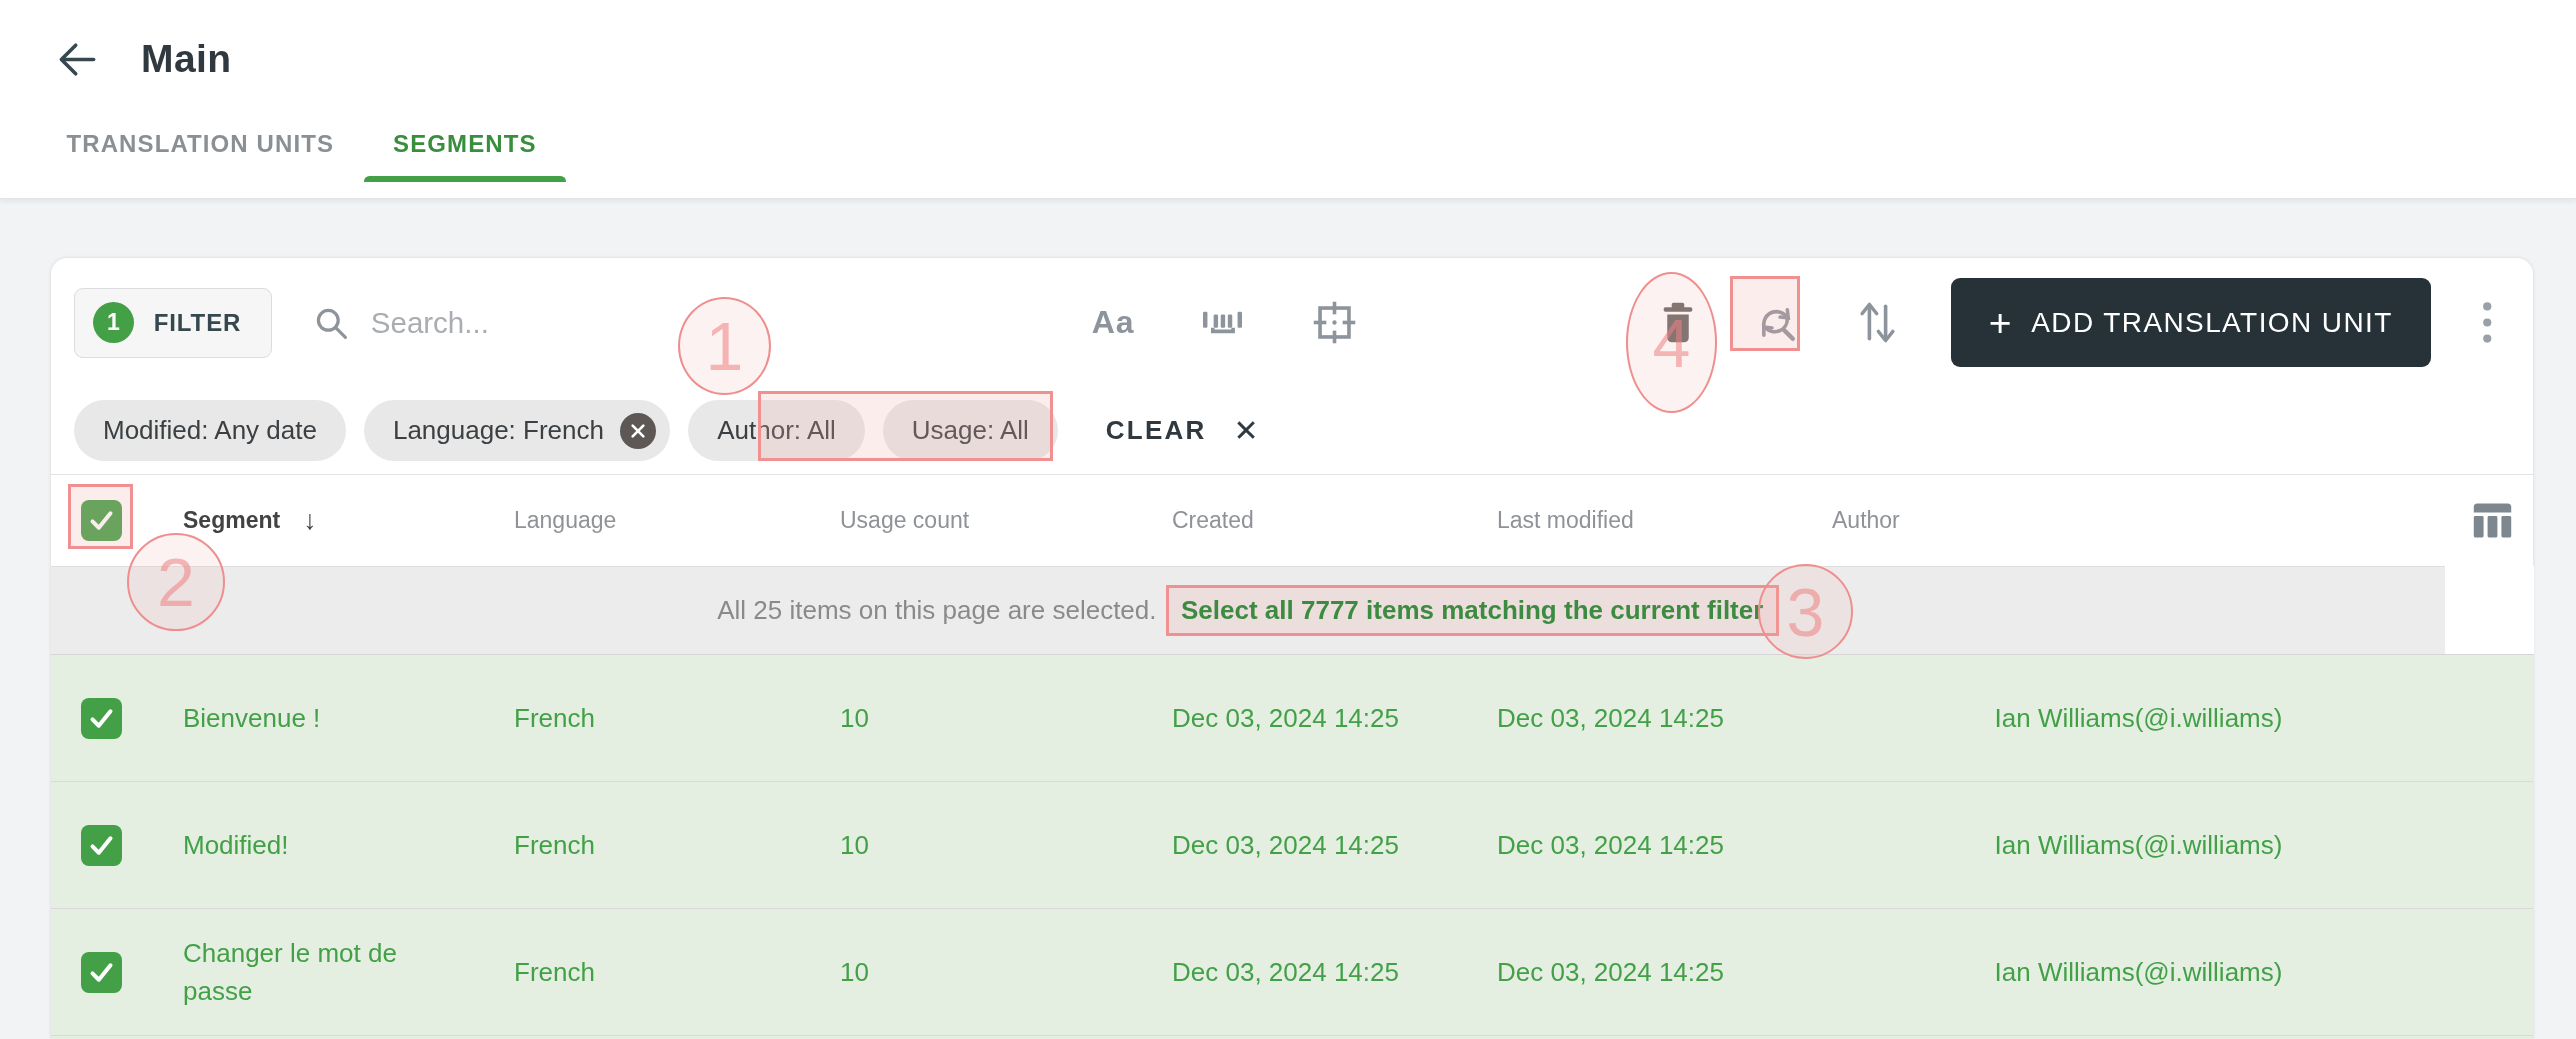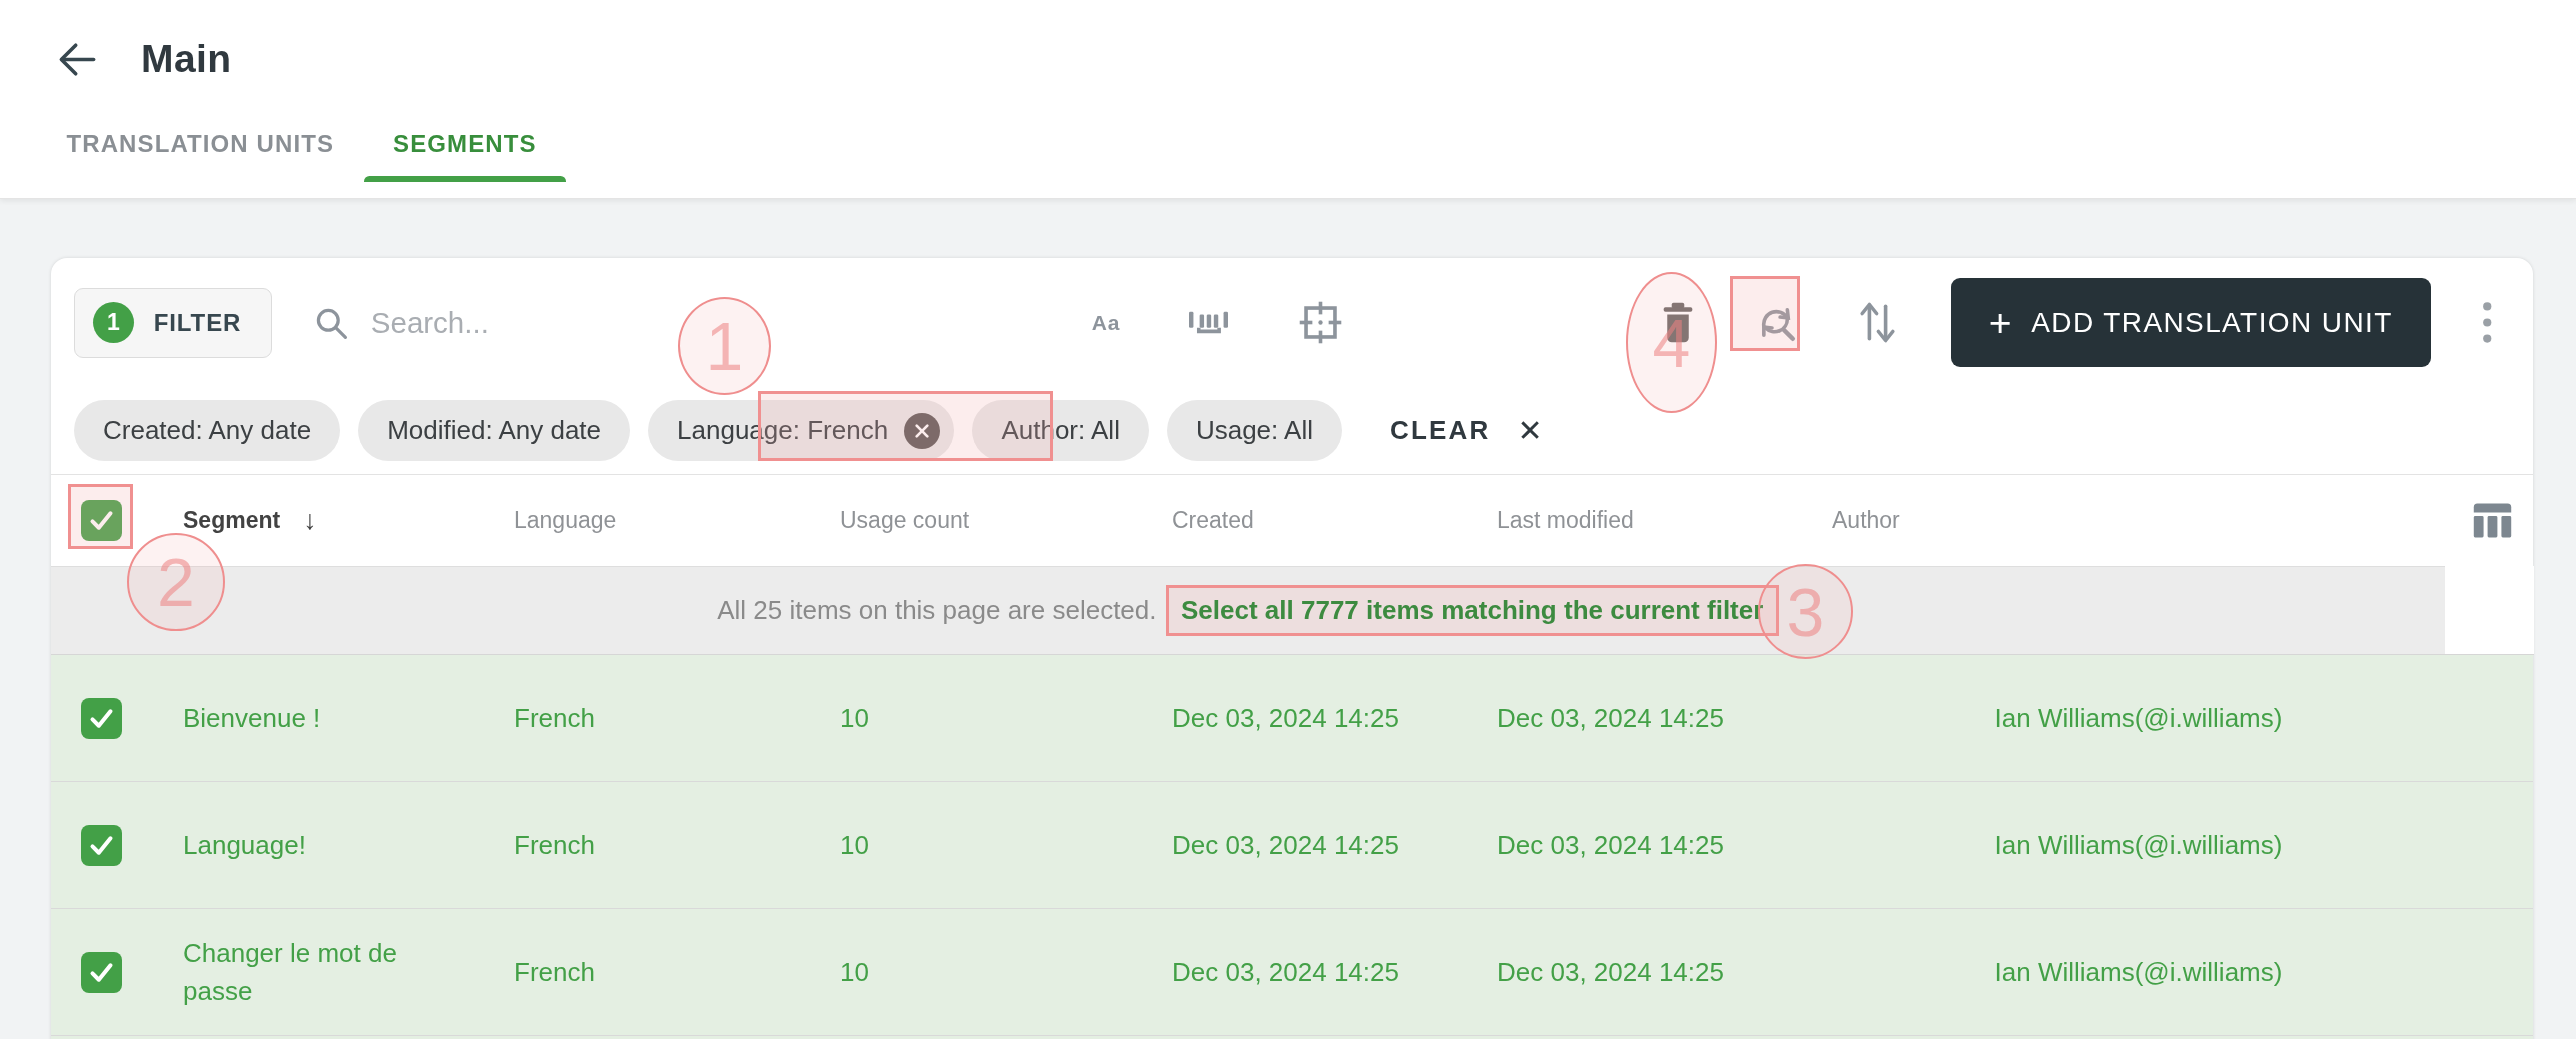--- a/index.html
+++ b/index.html
@@ -36,21 +36,21 @@
   .filter-label { font-size:24px; font-weight:700; letter-spacing:0.9px; color:#37474f; }
 
   .search-wrap { display:flex; align-items:center; gap:21.5px; margin-left:41px; width:707px; }
   .search-input { border:none; outline:none; background:transparent; font-family:"Liberation Sans",sans-serif;
     font-size:29.5px; color:#424242; width:572px; }
   .search-input::placeholder { color:#a9adb2; }
 
   .opt-icons { display:flex; align-items:center; gap:54px; margin-left:66px; }
   .icon-btn { border:none; background:transparent; cursor:pointer; display:flex; align-items:center;
     justify-content:center; padding:5.4px; }
-  .match-case { font-size:21px; font-weight:600; color:#8d949c; letter-spacing:0.9px; }
+  .match-case { font-size:32px; font-weight:600; color:#8d949c; letter-spacing:0.9px; }
 
   .right-tools { margin-left:auto; display:flex; align-items:center; gap:45px; }
   .add-btn { display:flex; align-items:center; gap:19.7px; height:89px; padding:0 38px;
     background:#263238; color:#fff; border:none; border-radius:9px; cursor:pointer; }
   .add-plus { font-size:39px; font-weight:400; line-height:1; }
   .add-label { font-family:"Liberation Sans",sans-serif; font-size:28px; font-weight:400; letter-spacing:1.4px; }
 
   
   .chips-row { display:flex; align-items:center; height:88px; padding:0 23px;
     border-bottom:0.9px solid #e3e3e3; gap:18px; }
@@ -211,23 +211,20 @@
                 <circle cx="7" cy="26" r="4.6"></circle>
                 <circle cx="7" cy="44" r="4.6"></circle>
             </svg>
           </span>
         </button>
       </div>
     </div>
 
     <div class="chips-row">
       <button class="chip">
-        <span>Created: Any date</span>
-      </button>
-      <button class="chip">
         <span>Modified: Any date</span>
       </button>
       <button class="chip removable">
         <span>Language: French</span>
         <span class="chip-x">
           <svg width="16" height="16" viewBox="0 0 18 18" stroke="#ffffff" stroke-width="3" stroke-linecap="round">
             <line x1="3" y1="3" x2="15" y2="15"></line>
               <line x1="15" y1="3" x2="3" y2="15"></line>
           </svg>
         </span>
@@ -304,21 +301,21 @@
     </div>
 
     <div class="grid-row data-row">
       <div class="cb-cell">
         <span class="checkbox">
           <svg width="27" height="27" viewBox="0 0 30 30" fill="none" stroke="#ffffff" stroke-width="4.5" stroke-linecap="round" stroke-linejoin="round">
               <polyline points="5,16 12,23 25,7"></polyline>
             </svg>
         </span>
       </div>
-      <div class="cell seg-cell">Language!</div>
+      <div class="cell seg-cell">Modified!</div>
       <div class="cell">French</div>
       <div class="cell">10</div>
       <div class="cell">Dec 03, 2024 14:25</div>
       <div class="cell">Dec 03, 2024 14:25</div>
       <div class="cell author-cell">
         <span>Ian Williams</span>
         <span>(@i.williams)</span>
       </div>
       <div class="cell"></div>
     </div>

